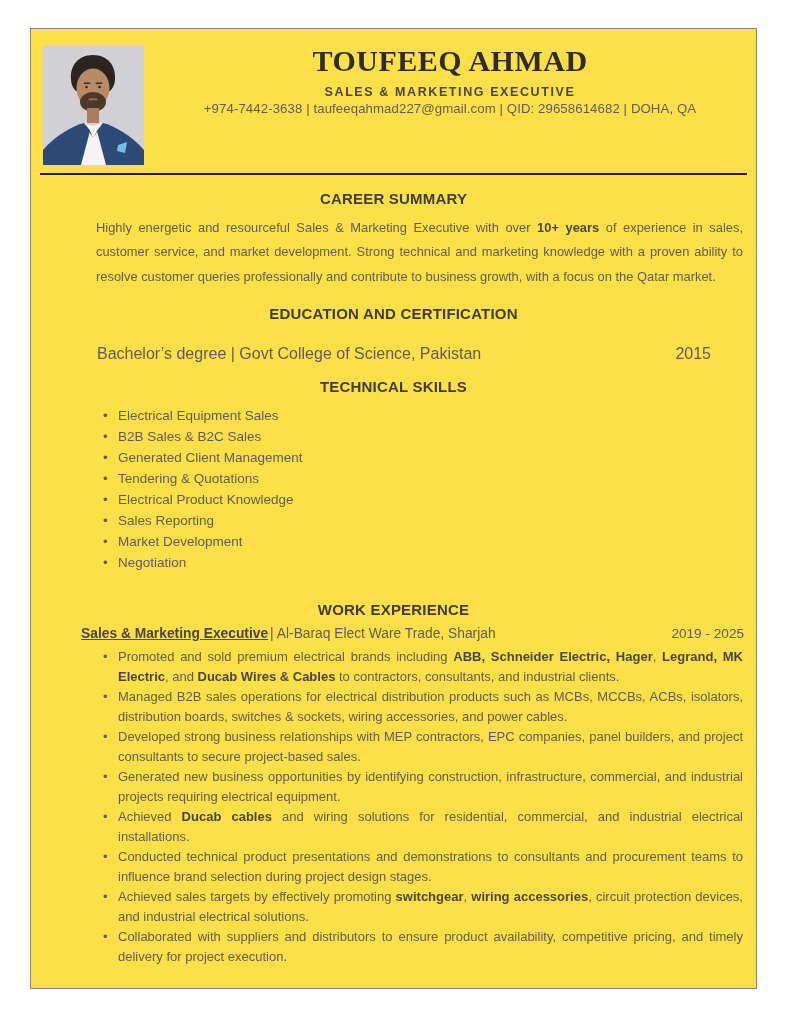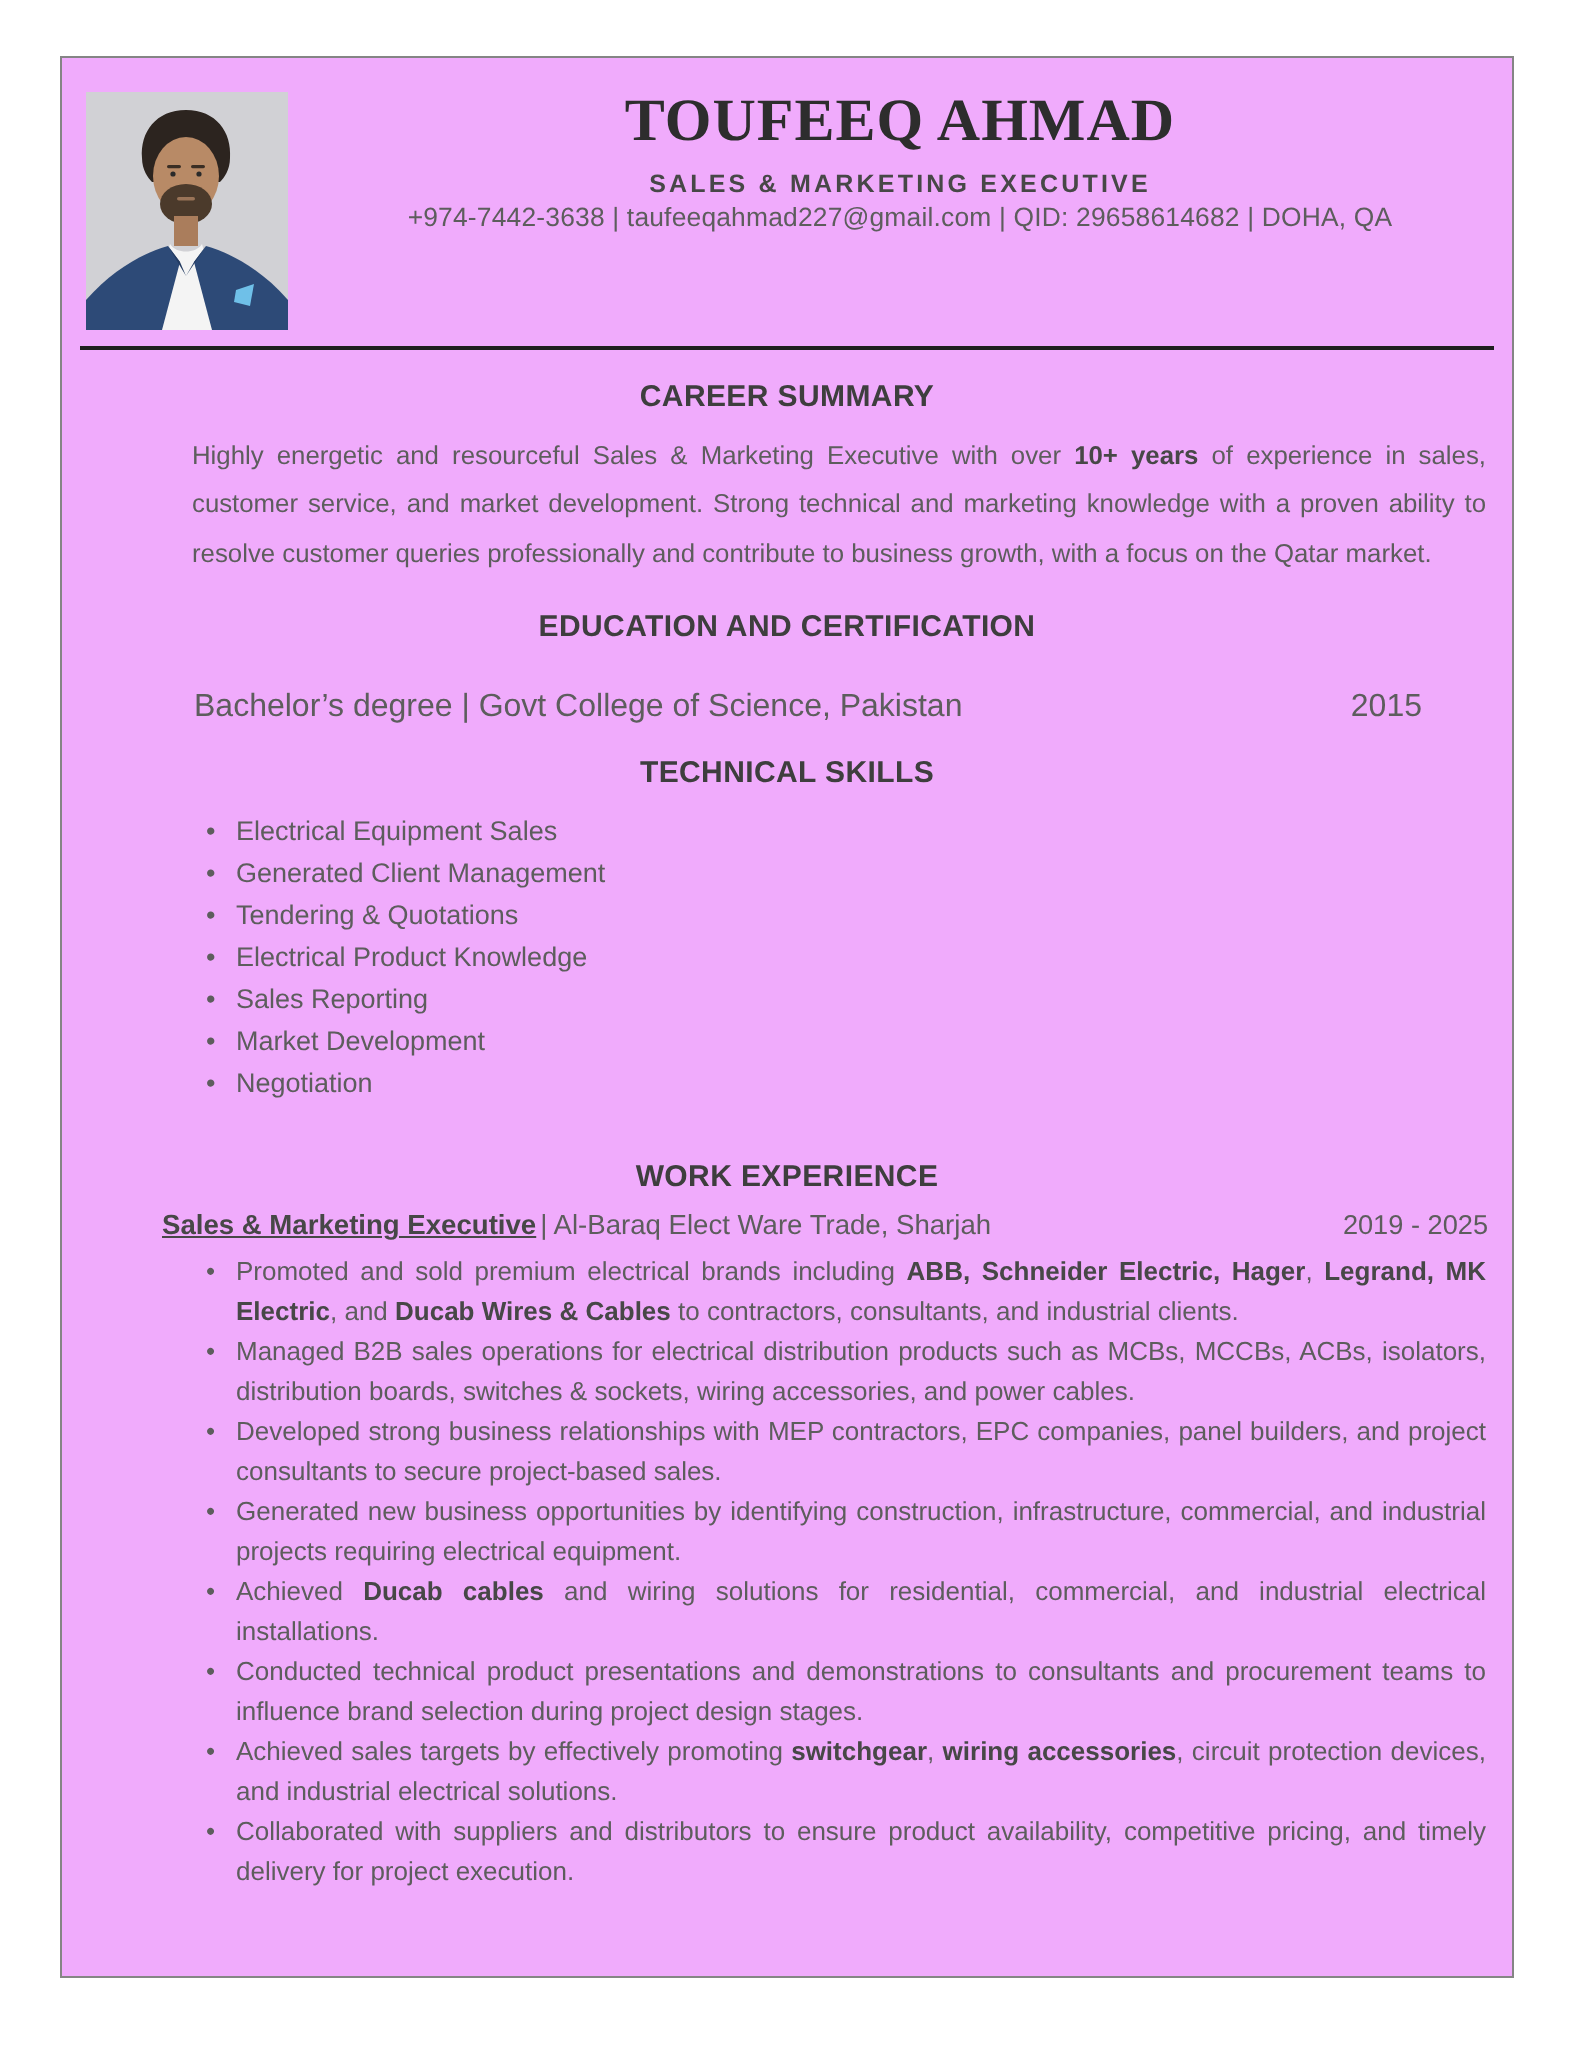--- a/index.html
+++ b/index.html
@@ -1,20 +1,20 @@
 <!DOCTYPE html>
 <html><head>
 <meta charset="utf-8">
 <style>
   * { margin:0; padding:0; box-sizing:border-box; }
   html,body { width:791px; height:1024px; background:#ffffff; overflow:hidden;
               font-family:"Liberation Sans", sans-serif; }
   .page {
     position:absolute; left:30px; top:28px; width:727px; height:961px;
-    background:#f0abfc; border:1.5px solid #858585; overflow:hidden;
+    background:#fde047; border:1.5px solid #858585; overflow:hidden;
   }
   
   .header { position:relative; height:144px; }
   .photo-frame {
     position:absolute; left:12px; top:17px; width:101px; height:119px;
     background:#d5d5d8; overflow:hidden;
   }
   .header-text { margin-left:113px; text-align:center; padding-top:15px; }
   .name {
     font-family:"Liberation Serif", serif; font-size:30px; font-weight:700;
@@ -107,20 +107,21 @@
 
   <h2 class="h-edu">EDUCATION AND CERTIFICATION</h2>
   <div class="edu-row">
     <span>Bachelor’s degree | Govt College of Science, Pakistan</span>
     <span>2015</span>
   </div>
 
   <h2 class="h-ts">TECHNICAL SKILLS</h2>
   <ul class="skills">
     <li>Electrical Equipment Sales</li>
+    <li>B2B Sales &amp; B2C Sales</li>
     <li>Generated Client Management</li>
     <li>Tendering &amp; Quotations</li>
     <li>Electrical Product Knowledge</li>
     <li>Sales Reporting</li>
     <li>Market Development</li>
     <li>Negotiation</li>
   </ul>
 
   <h2 class="h-we">WORK EXPERIENCE</h2>
   <div class="job-header">

